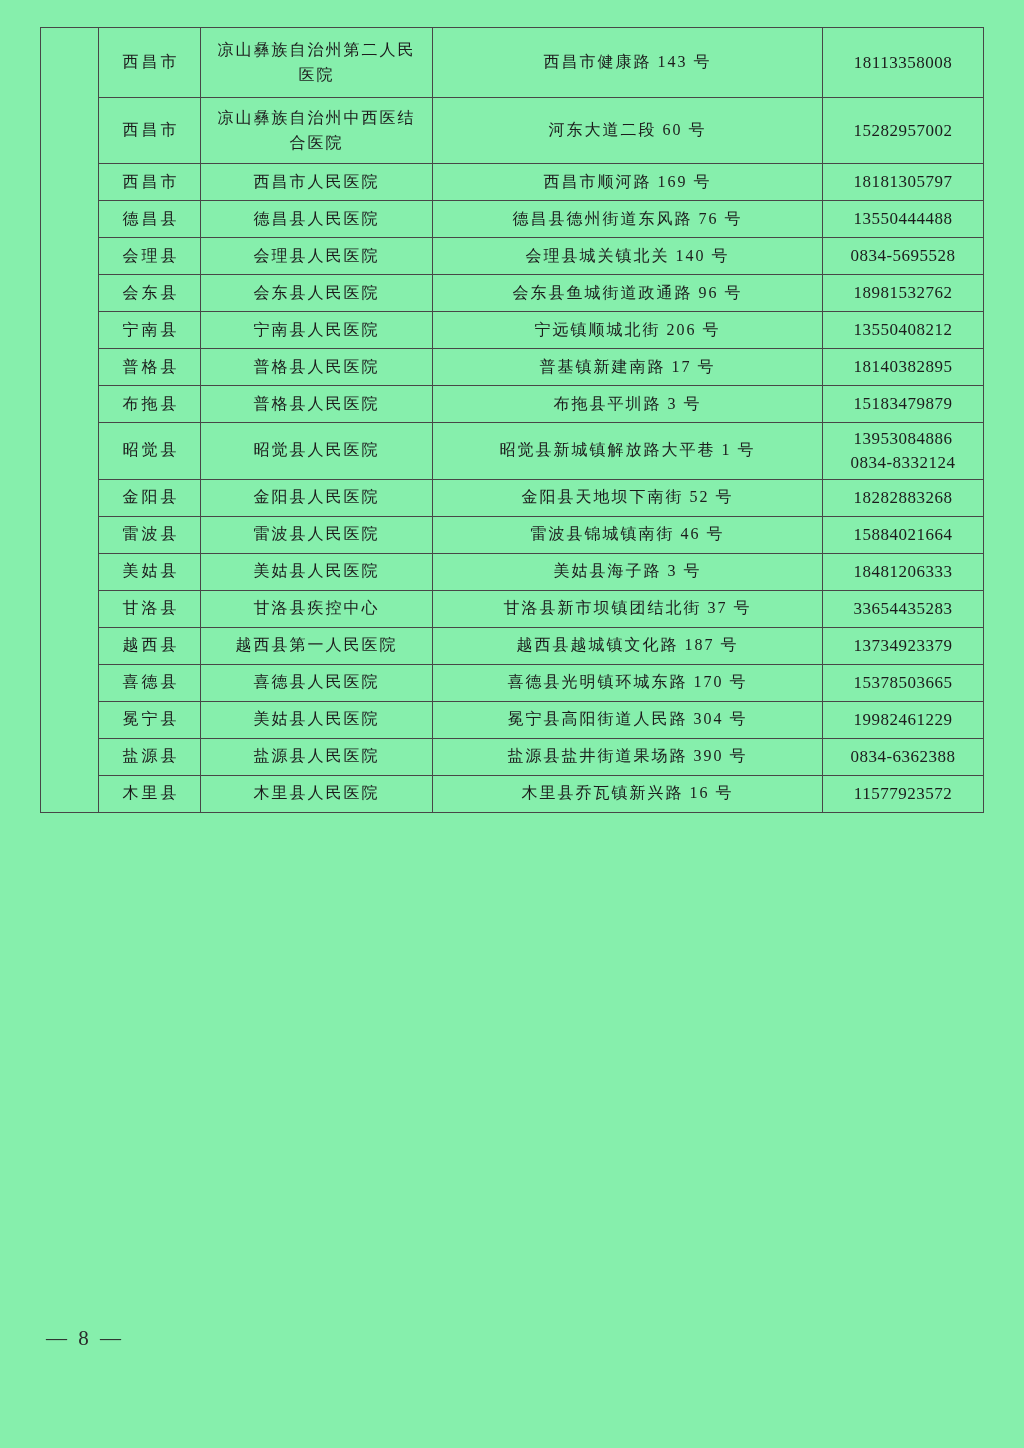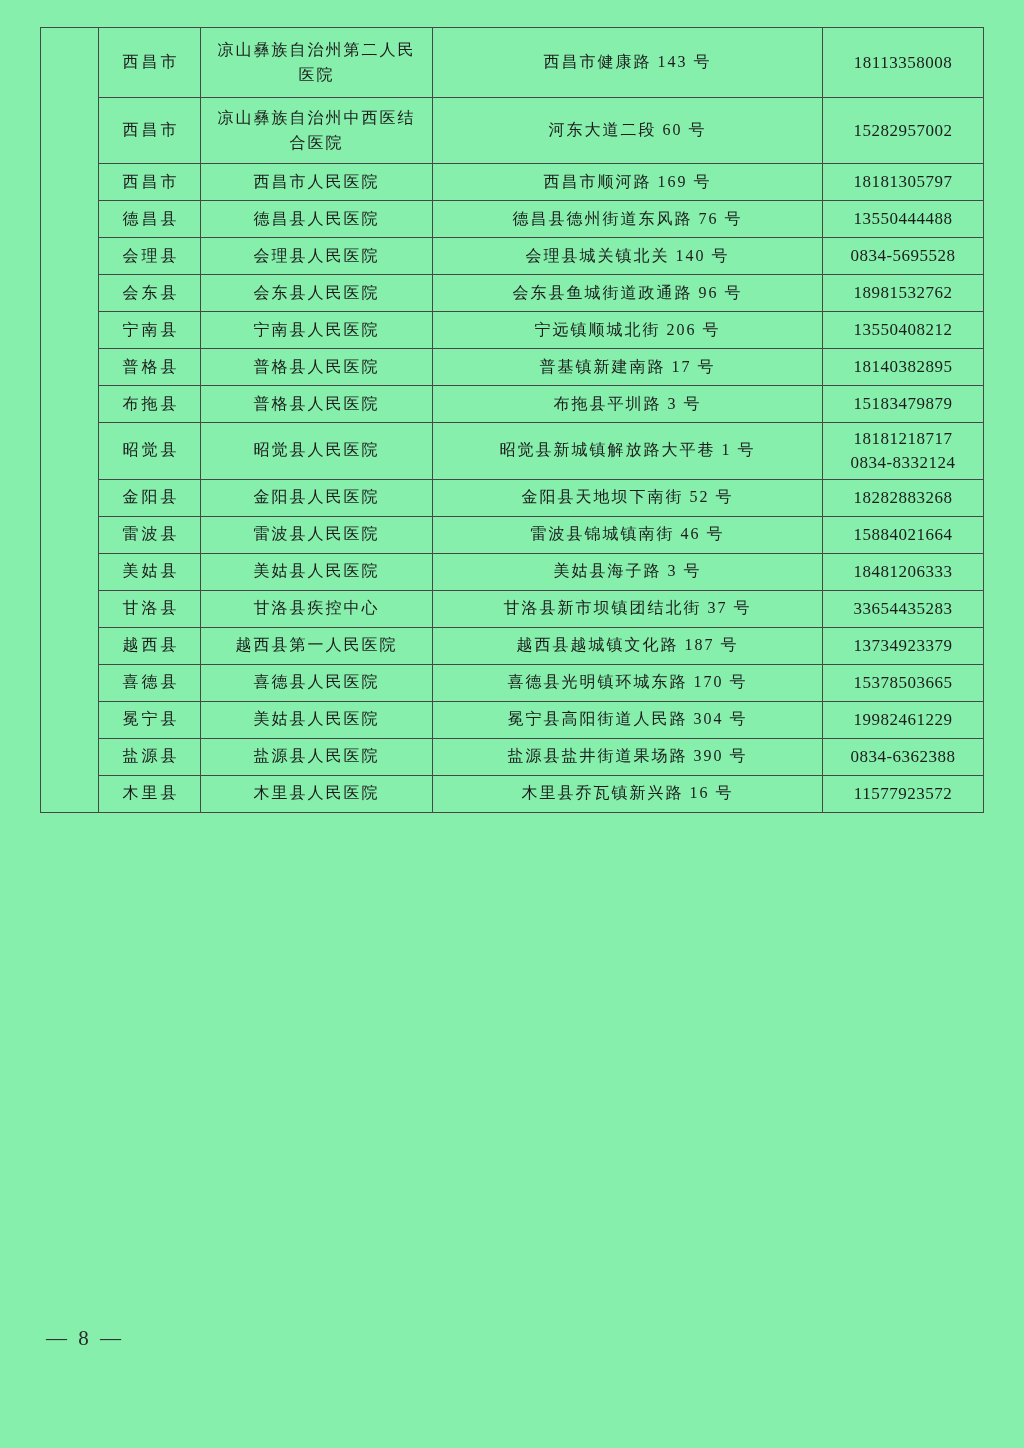--- a/index.html
+++ b/index.html
@@ -162,21 +162,21 @@
           <td class="col-address">布拖县平圳路 3 号</td>
           <td class="col-phone">
             <span class="phone-line">15183479879</span>
           </td>
         </tr>
         <tr>
           <td class="col-city">昭觉县</td>
           <td class="col-hospital">昭觉县人民医院</td>
           <td class="col-address">昭觉县新城镇解放路大平巷 1 号</td>
           <td class="col-phone">
-            <span class="phone-line">18181218717</span>
+            <span class="phone-line">13953084886</span>
             <span class="phone-line">0834-8332124</span>
           </td>
         </tr>
         <tr>
           <td class="col-city">金阳县</td>
           <td class="col-hospital">金阳县人民医院</td>
           <td class="col-address">金阳县天地坝下南街 52 号</td>
           <td class="col-phone">
             <span class="phone-line">18282883268</span>
           </td>

